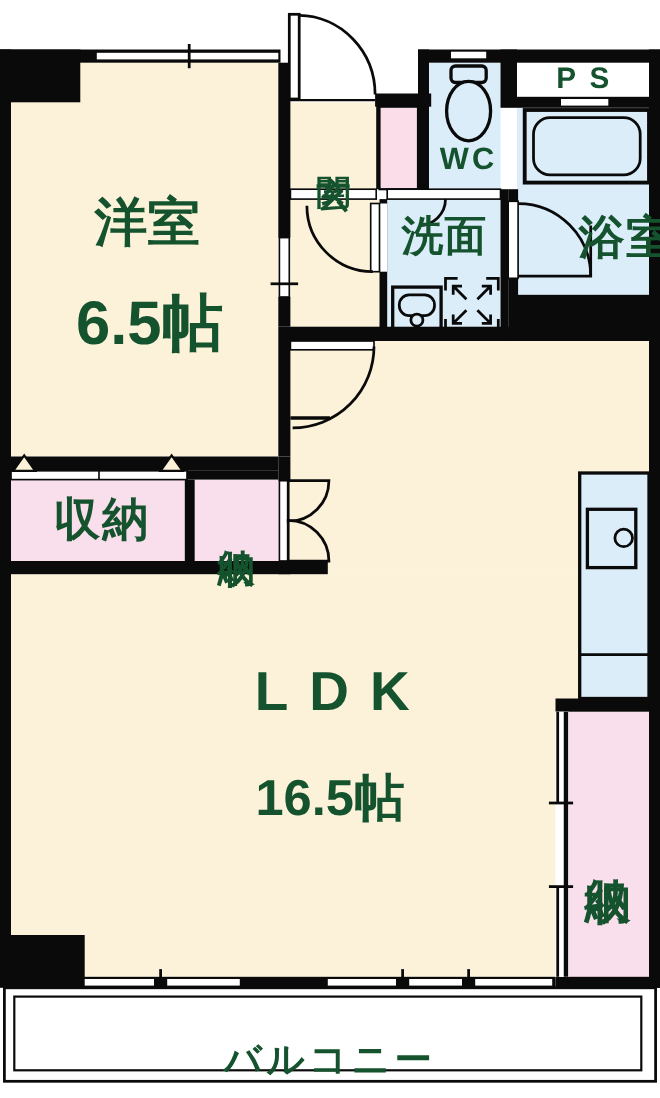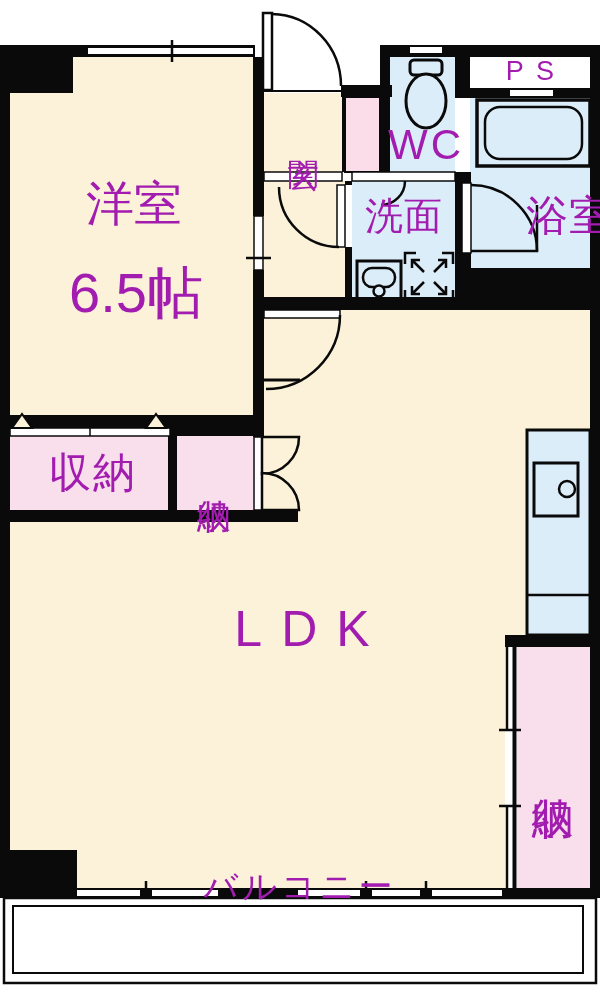--- a/index.html
+++ b/index.html
@@ -1,27 +1,27 @@
 <!DOCTYPE html>
 <html><head>
 <meta charset="utf-8">
 <style>
   html,body{margin:0;padding:0;background:#ffffff;}
   #stage{position:relative;width:600px;height:998px;background:#ffffff;overflow:hidden;
          font-family:"Liberation Sans", sans-serif;}
   #plan-svg{position:absolute;left:0;top:0;}
-  .label{position:absolute;transform:translate(-50%,-50%);color:#a21caf;white-space:nowrap;
-         font-family:"Liberation Sans", sans-serif;line-height:1.02;}
+  .label{position:absolute;transform:translate(-50%,-50%);color:#14532d;white-space:nowrap;
+         font-family:"Liberation Sans", sans-serif;line-height:1.02;font-weight:bold;}
   .label.vert{writing-mode:vertical-rl;text-orientation:upright;}
   .lbl-room-big{font-size:48px;}
   .lbl-ldk{font-size:50px;letter-spacing:0.38em;margin-left:0.19em;}
   .lbl-ldk-size{font-size:46px;}
   .lbl-yoshitsu-size{font-size:56px;}
   .lbl-genkan{font-size:31px;letter-spacing:2px;}
-  .lbl-wc{font-size:42px;letter-spacing:3px;}
+  .lbl-wc{font-size:28px;letter-spacing:3px;}
   .lbl-ps{font-size:27px;letter-spacing:0.45em;margin-left:0.22em;}
   .lbl-senmen{font-size:38px;letter-spacing:1px;}
   .lbl-yokushitsu{font-size:42px;letter-spacing:1px;}
   .lbl-shuno-main{font-size:42px;letter-spacing:2px;}
   .lbl-shuno-sub{font-size:34px;}
   .lbl-shuno-k{font-size:42px;}
   .lbl-balcony{font-size:34px;letter-spacing:4px;}
 </style>
 </head>
 <body>
@@ -187,22 +187,23 @@
 
   <g fill="#FFFFFF" stroke="#0a0a0a">
     <rect x="4" y="898" width="592" height="85" stroke-width="2.5"></rect>
     <rect x="13" y="906" width="570" height="67" stroke-width="2"></rect>
   </g>
 </svg>
 
   <div class="label lbl-room-big" style="left:134px;top:204px;">洋室</div>
   <div class="label lbl-yoshitsu-size" style="left:136px;top:293px;">6.5帖</div>
   <div class="label lbl-ldk" style="left:302px;top:629px;">LDK</div>
+  <div class="label lbl-ldk-size" style="left:300px;top:725px;">16.5帖</div>
   <div class="label lbl-genkan vert" style="left:303px;top:136px;">玄関</div>
   <div class="label lbl-wc" style="left:426px;top:145px;">WC</div>
   <div class="label lbl-ps" style="left:530px;top:72px;">PS</div>
   <div class="label lbl-senmen" style="left:404px;top:216px;">洗面</div>
   <div class="label lbl-yokushitsu" style="left:541px;top:216px;margin-left:28px;">浴室</div>
   <div class="label lbl-shuno-main" style="left:93px;top:473px;">収納</div>
   <div class="label lbl-shuno-sub vert" style="left:214px;top:473px;">収納</div>
   <div class="label lbl-shuno-k vert" style="left:552px;top:765px;">収納</div>
-  <div class="label lbl-balcony" style="left:300px;top:886px;">バルコニー</div>
+  <div class="label lbl-balcony" style="left:300px;top:964px;">バルコニー</div>
 </div>
 
 </body></html>

